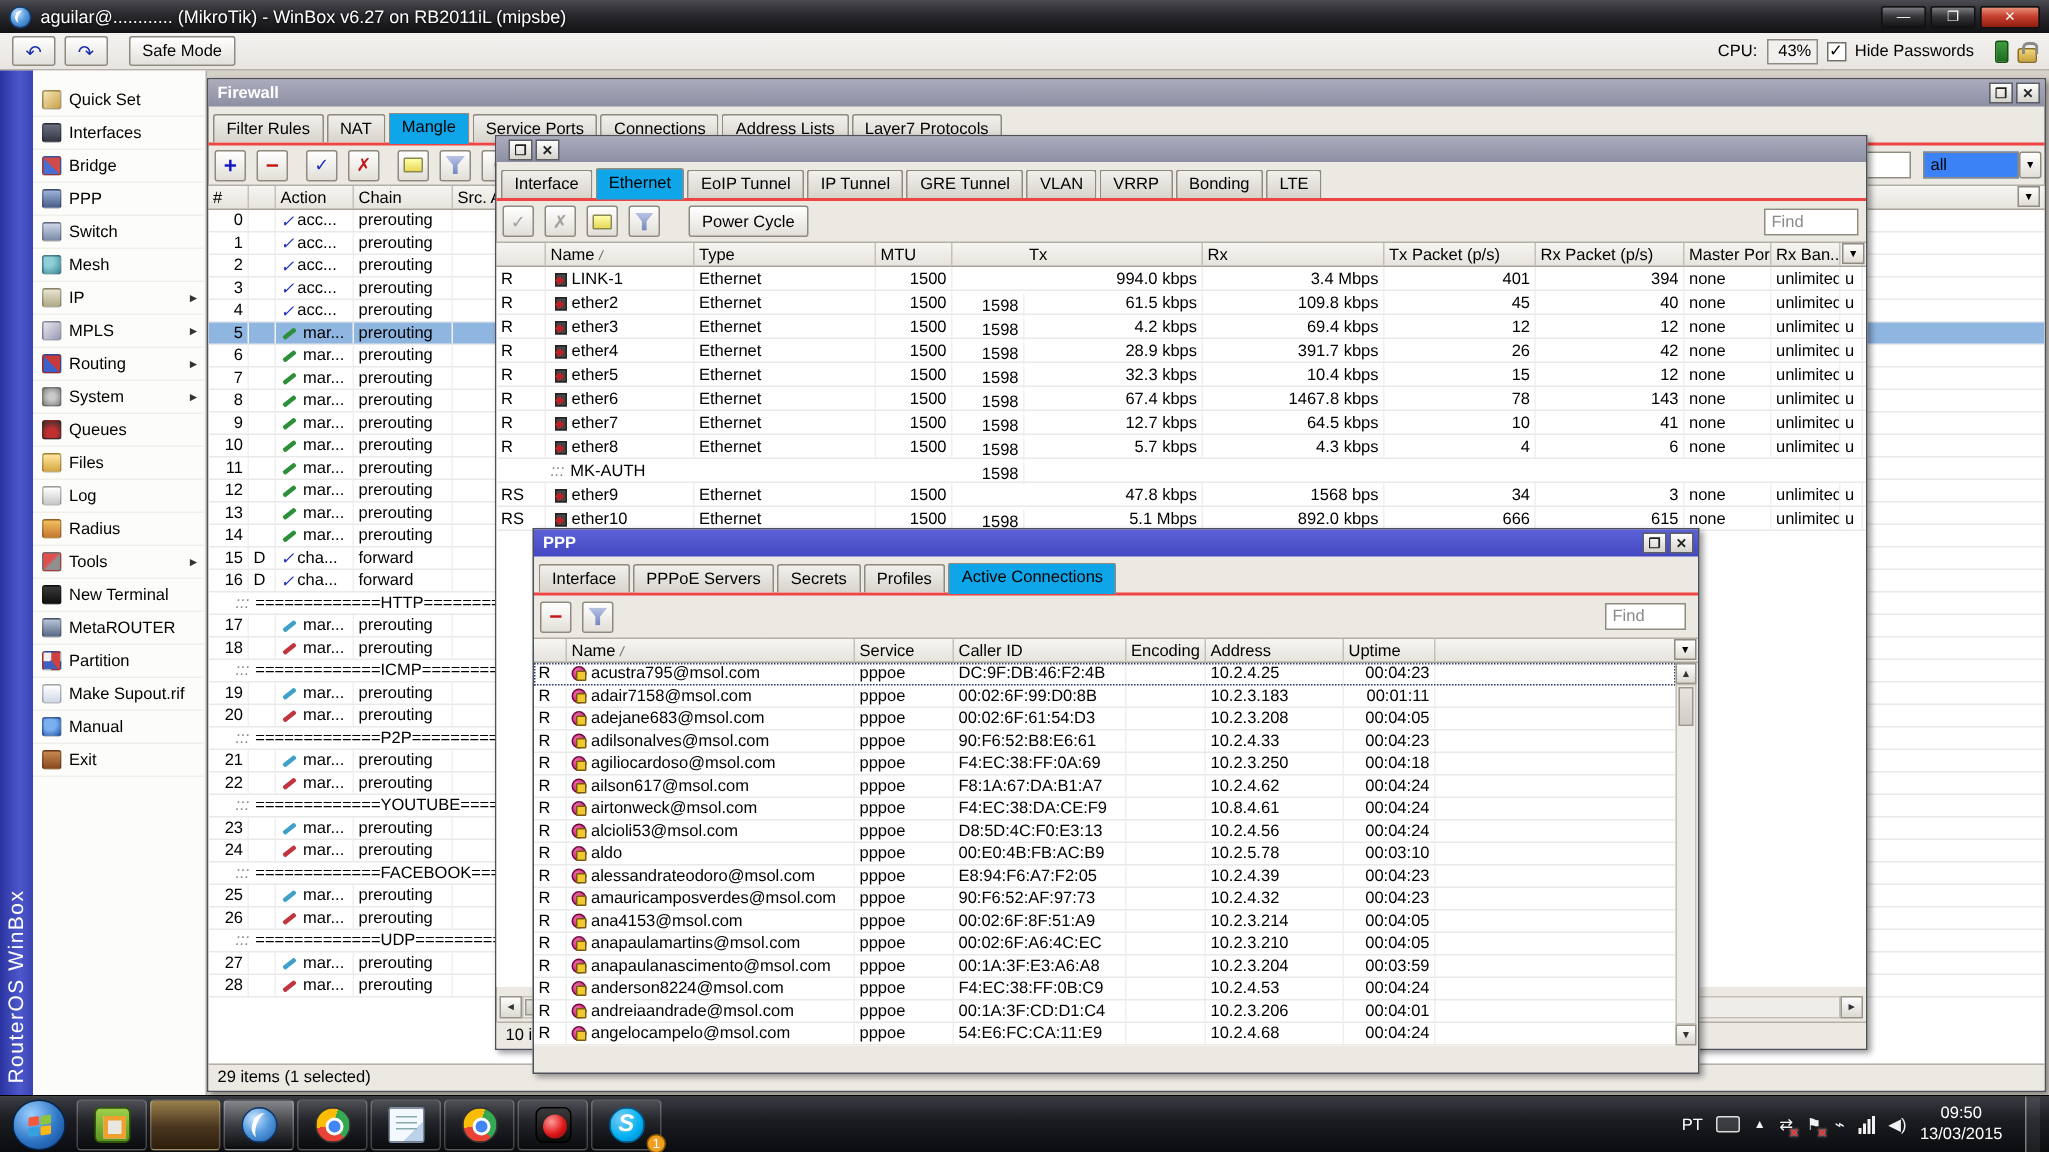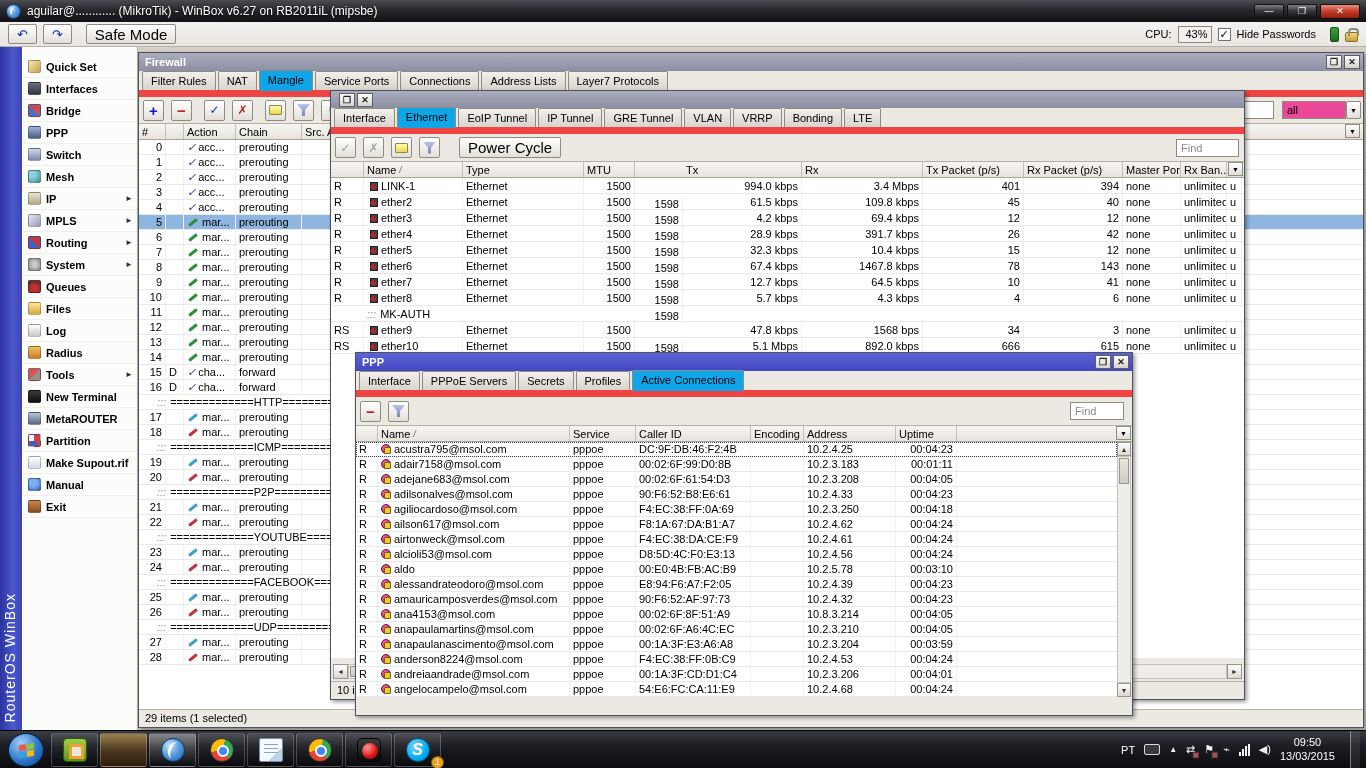--- a/index.html
+++ b/index.html
@@ -14,34 +14,34 @@
   .wb-logo::after { content:""; position:absolute; left:3px; top:2px; width:7px; height:9px; border-left:2px solid #fff; border-radius:60% 0 0 60%; transform:rotate(18deg); }
   .oswb { width:30px; height:15px; border:1px solid #111; border-radius:2px; margin-left:3px;
     background:linear-gradient(rgba(255,255,255,.35),rgba(255,255,255,.08) 45%,rgba(0,0,0,.25)); color:#fff; font-size:9px; line-height:13px; text-align:center; }
   .oswb.close { background:linear-gradient(#e8927c,#c8402e 45%,#8f1d10); width:40px; }
 
   
   .wb-toolbar { position:absolute; left:0; top:22px; width:1366px; height:25px; background:linear-gradient(#f4f2f0,#e8e5e1);
     border-bottom:1px solid #b5b1aa; display:flex; align-items:center; padding:0 8px; gap:6px; }
   .tbtn { height:20px; min-width:24px; background:linear-gradient(#ffffff,#e3e0da); border:1px solid #8f8b81; border-radius:2px;
     display:inline-flex; align-items:center; justify-content:center; padding:0 8px; color:#1a2fae; font-size:13px; }
-  .tbtn.txt { color:#000; font-size:15px;text-align:right; }
+  .tbtn.txt { color:#000; font-size:11px;text-align:right; }
   .tb-right { margin-left:auto; display:flex; align-items:center; gap:6px; }
   .cpu-box { width:34px; height:17px; border:1px solid #8f8b81; background:#f2f0ee; text-align:right; padding:1px 3px; }
   .cb { width:13px; height:13px; background:#fff; border:1px solid #70706c; display:inline-flex; align-items:center; justify-content:center; font-size:11px; line-height:11px; }
   .ico-traffic { width:9px; height:15px; border-radius:2px; background:linear-gradient(#3f9e3f,#1c6b1c); border:1px solid #145214; }
   .ico-lock { width:13px; height:10px; background:linear-gradient(#f0d87a,#c9a23c); border:1px solid #8a6d1e; border-radius:2px; position:relative; margin-top:5px; }
   .ico-lock::before { content:""; position:absolute; left:2px; top:-5px; width:7px; height:6px; border:2px solid #8a8a8a; border-bottom:none; border-radius:4px 4px 0 0; }
 
   
   .brand-strip { position:absolute; left:0; top:47px; width:22px; height:683px; background:linear-gradient(90deg,#2a339f,#4d58cc 60%,#3a43b2); }
   .brand-text { position:absolute; left:2px; bottom:8px; color:#fff; font-size:14px; letter-spacing:1px; writing-mode:vertical-rl; transform:rotate(180deg); white-space:nowrap; }
   .sidebar { position:absolute; left:22px; top:47px; width:116px; height:683px; background:#fcfcfb; border-right:1px solid #b5b1aa; padding-top:9px; }
   .sitem { height:22px; display:flex; align-items:center; gap:5px; padding:0 4px 0 6px; border-bottom:1px solid #f0efec; }
-  .sitem .lbl { flex:1; white-space:nowrap; overflow:hidden;font-weight:bold; }
+  .sitem .lbl { flex:1; white-space:nowrap; overflow:hidden; }
   .sitem .sub { color:#333; font-size:8px; }
   .sicon { width:13px; height:13px; border-radius:2px; border:1px solid rgba(0,0,0,.25); flex:none; }
   .i-wand{background:linear-gradient(135deg,#f5e6b8,#caa24a);} .i-interfaces{background:linear-gradient(#6b6f7e,#343845);}
   .i-bridge{background:linear-gradient(45deg,#4a6fd0 50%,#d04a4a 50%);} .i-ppp{background:linear-gradient(#9fb4d8,#4a5f88);}
   .i-switch{background:linear-gradient(#cfd8e8,#7a8aa8);} .i-mesh{background:radial-gradient(circle at 30% 30%,#8fd0d8 30%,#3a8a98);}
   .i-ip{background:linear-gradient(#e8e4d0,#b0aa88);} .i-mpls{background:linear-gradient(135deg,#e8e8f0,#9a9ab8);}
   .i-routing{background:linear-gradient(45deg,#3a62c8 50%,#c83a3a 50%);} .i-system{background:radial-gradient(circle,#cacaca 30%,#808080);}
   .i-queues{background:radial-gradient(circle at 50% 70%,#c03030 35%,#303030);} .i-files{background:linear-gradient(#ffe8a0,#d8a840);}
   .i-log{background:linear-gradient(#ffffff,#c8c8c8);} .i-radius{background:linear-gradient(#f0c060,#c87830);}
   .i-tools{background:linear-gradient(135deg,#e05050 45%,#909090 55%);} .i-terminal{background:linear-gradient(#3a3a3a,#101010);}
@@ -50,21 +50,21 @@
   .i-exit{background:linear-gradient(#c88850,#8a4a20);}
 
   
   .window { position:absolute; background:#ece9e3; border:1px solid #4e505c; box-shadow:2px 2px 4px rgba(0,0,0,.4); }
   .wtitle { position:absolute; left:0; top:0; right:0; height:18px; display:flex; align-items:center; padding:0 3px 0 6px; color:#fff;font-weight:bold; }
   .window.inactive .wtitle { background:linear-gradient(#abadbd,#8c8ea3); }
   .window.active .wtitle { background:linear-gradient(#5c62d6,#4247c2); }
   .wtitle .t { flex:1; }
   .wbtn { width:16px; height:14px; margin-left:2px; background:linear-gradient(#fefefe,#d6d3cc); border:1px solid #5e5e66;
     font-size:9px; line-height:12px; text-align:center; color:#222; }
-  .tabs { position:absolute; left:0; right:0; height:26px; display:flex; align-items:flex-end; padding:0 3px; border-bottom:7px solid #ef4444; }
+  .tabs { position:absolute; left:0; right:0; height:26px; display:flex; align-items:flex-end; padding:0 3px; border-bottom:2px solid #ef4444; }
   .tab { background:linear-gradient(#f2f0ec,#d7d4cc); border:1px solid #8f8b80; border-bottom:none; border-radius:2px 2px 0 0;
     padding:3px 8px 3px; margin-right:2px; white-space:nowrap; }
   .tab.active { background:#0ea5e9; position:relative; z-index:2; margin-bottom:-1px; padding-bottom:5px; }
   .wtoolbar { position:absolute; left:0; right:0; display:flex; align-items:center; gap:7px; padding:0 4px; }
   .sq { width:21px; height:21px; background:linear-gradient(#ffffff,#e2dfd8); border:1px solid #8f8b81; border-radius:2px;
     display:inline-flex; align-items:center; justify-content:center; font-size:12px; flex:none; }
   .sq.plus { color:#1515c8; font-weight:bold; font-size:15px; } .sq.minus { color:#c01818; font-weight:bold; font-size:15px; }
   .sq.chk { color:#2030c0; } .sq.crx { color:#c01818; } .sq.dis { color:#a0a0a0; }
   .note { width:13px; height:10px; background:linear-gradient(#ffffa8,#e8d858); border:1px solid #8a8a50; border-radius:1px; }
   .funnel { width:13px; height:12px; background:linear-gradient(#b9c4e4,#7285bd); clip-path:polygon(0 0,100% 0,62% 50%,62% 100%,38% 100%,38% 50%); }
@@ -294,21 +294,21 @@
       <span class="sq chk" style="margin-left:5px;">✓</span>
       <span class="sq crx">✗</span>
       <span class="sq" style="margin-left:5px;">
           <i class="note"></i>
         </span>
       <span class="sq">
           <i class="funnel"></i>
         </span>
       <span class="sq" style="width:30px;">00</span>
       <input class="findbox" style="position: absolute; right: 89px; width: 85px;" placeholder="Find">
-      <span style="position:absolute; right:17px; width:64px; height:18px; border:1px solid #8f8b81; background:#ec4899; padding:2px 4px;">all</span>
+      <span style="position:absolute; right:17px; width:64px; height:18px; border:1px solid #8f8b81; background:#3b82f6; padding:2px 4px;">all</span>
       <span class="sq" style="position:absolute; right:2px; width:15px; height:18px; font-size:7px;">▼</span>
     </div>
     <div class="ghead" id="fw-head" style="top:70px;">
         <span class="c1">#</span>
         <span class="c2"></span>
         <span class="c3">Action</span>
         <span class="c4">Chain</span>
         <span class="c5">Src. A</span>
       </div>
     <div class="hdd" style="top:71px; right:3px;">▼</div>
@@ -968,21 +968,21 @@
         </div>
         <div class="row">
           <span class="c1">R</span>
           <span class="c2">
             <i class="ppp-ic"></i>
             <span>airtonweck@msol.com</span>
           </span>
           <span class="c3">pppoe</span>
           <span class="c4">F4:EC:38:DA:CE:F9</span>
           <span class="c5"></span>
-          <span class="c6">10.2.4.61</span>
+          <span class="c6">10.8.4.61</span>
           <span class="c7 num">00:04:24</span>
         </div>
         <div class="row">
           <span class="c1">R</span>
           <span class="c2">
             <i class="ppp-ic"></i>
             <span>alcioli53@msol.com</span>
           </span>
           <span class="c3">pppoe</span>
           <span class="c4">D8:5D:4C:F0:E3:13</span>
@@ -1028,21 +1028,21 @@
         </div>
         <div class="row">
           <span class="c1">R</span>
           <span class="c2">
             <i class="ppp-ic"></i>
             <span>ana4153@msol.com</span>
           </span>
           <span class="c3">pppoe</span>
           <span class="c4">00:02:6F:8F:51:A9</span>
           <span class="c5"></span>
-          <span class="c6">10.8.3.214</span>
+          <span class="c6">10.2.3.214</span>
           <span class="c7 num">00:04:05</span>
         </div>
         <div class="row">
           <span class="c1">R</span>
           <span class="c2">
             <i class="ppp-ic"></i>
             <span>anapaulamartins@msol.com</span>
           </span>
           <span class="c3">pppoe</span>
           <span class="c4">00:02:6F:A6:4C:EC</span>

